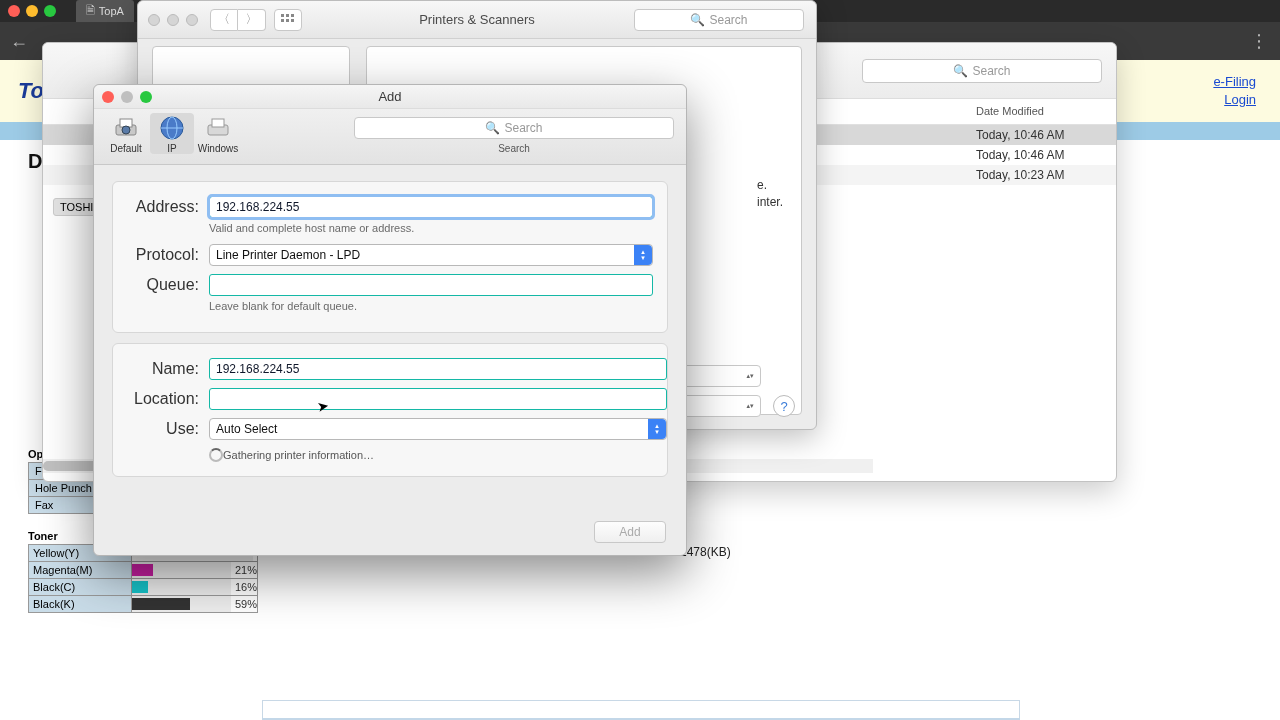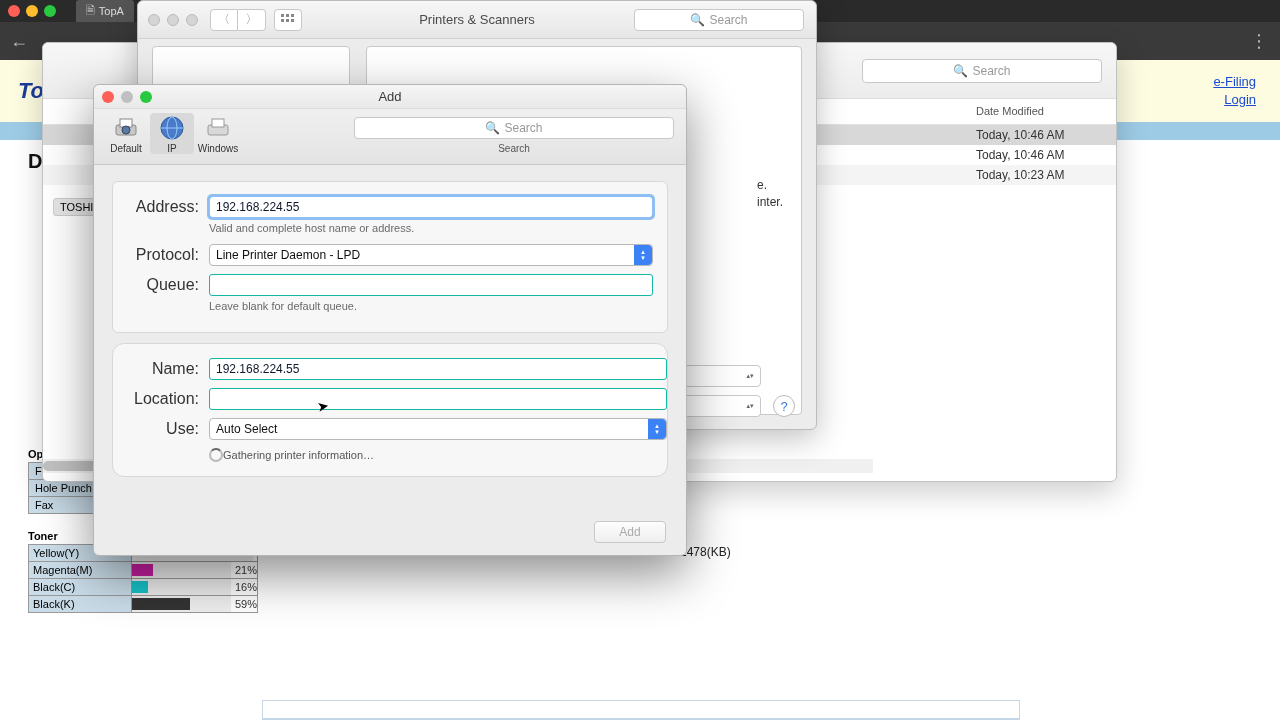--- a/index.html
+++ b/index.html
@@ -95,21 +95,21 @@
 .frow{display:flex; align-items:center; margin-bottom:8px;}
 .flabel{width:72px; text-align:right; font-size:16px; color:#333; margin-right:10px;}
 .finput{flex:1; height:22px; background:#fff; border:1px solid #14b8a6; border-radius:3px; font-size:12px; padding:0 6px; color:#0f172a;}
 .finput.focused{outline:3px solid #8fbef2; outline-offset:-1px;}
 .fselect{flex:1; height:22px; background:#fff; border:1px solid #b8b8b8; border-radius:4px; position:relative; font-size:12px; padding:3px 6px; color:#111;}
 .fselect .sel-btn{position:absolute; right:0; top:0; bottom:0; width:18px; background:#3b82f6; border-radius:0 4px 4px 0; display:flex;flex-direction:column;align-items:center;justify-content:center;}
 .fselect .sel-btn::before{content:"▴";color:#fff;font-size:7px;line-height:6px;}
 .fselect .sel-btn::after{content:"▾";color:#fff;font-size:7px;line-height:6px;}
 .fhint{font-size:11px; color:#6a6a6a; margin-left:82px; margin-top:-4px; margin-bottom:10px;}
 
-.form-panel2{margin:10px 18px 0 18px; background:#f7f7f7; border:1px solid #d7d7d7; border-radius:12px; padding:14px 0 14px 14px;}
+.form-panel2{margin:10px 18px 0 18px; background:#f7f7f7; border:1px solid #d7d7d7; border-radius:6px; padding:14px 0 14px 14px;}
 .gather{margin-left:82px; margin-top:6px; font-size:11px; color:#555; display:flex; align-items:center; }
 .spinner{width:14px;height:14px;border:2px solid #bbb;border-top-color:#666;border-radius:50%;}
 
 .add-footer{position:absolute; bottom:12px; right:20px;}
 .add-btn{width:72px;height:22px;background:linear-gradient(#fdfdfd,#efefef);border:1px solid #c8c8c8;border-radius:4px;font-size:12px;color:#aaa;}
 
 .cursor{position:absolute; top:398px; left:317px; font-size:14px; color:#000; pointer-events:none; transform:rotate(-10deg);}
 
 svg{display:block;}
 </style>

